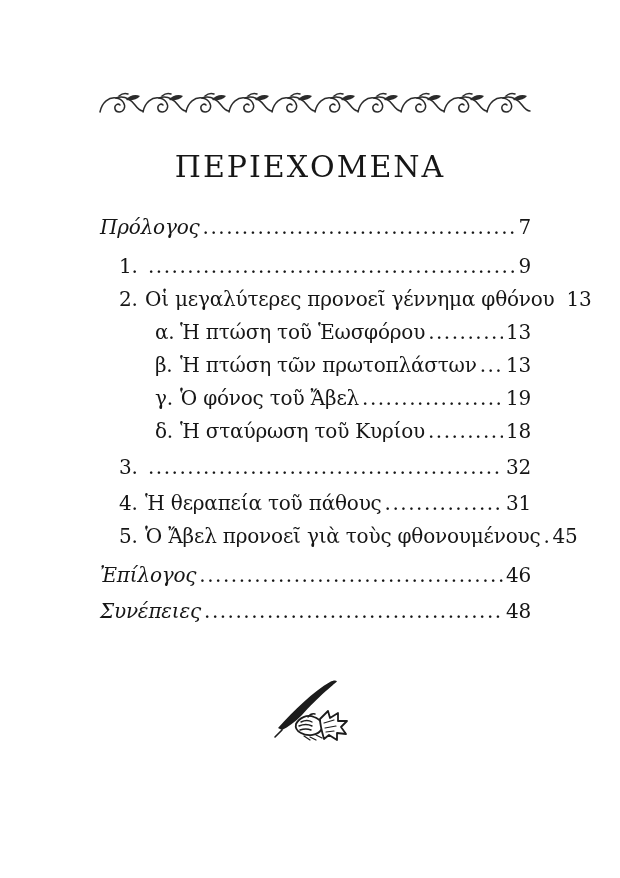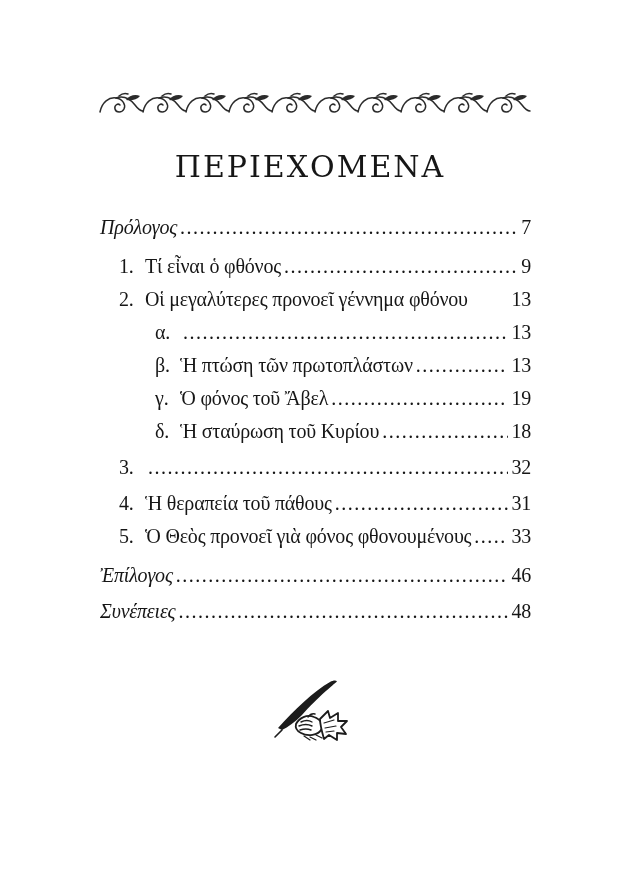--- a/index.html
+++ b/index.html
@@ -7,21 +7,21 @@
     position:relative; width:620px; height:878px; margin:0 auto;
     background:#ffffff; color:#161616; overflow:hidden;
     font-family:"DejaVu Serif","Liberation Serif",serif;
   }
   .header-ornament { position:absolute; left:99px; top:92px; width:432px; height:28px; }
   .page-title {
     position:absolute; top:149px; left:0; width:100%; margin:0;
     text-align:center; font-size:30px; font-weight:400; letter-spacing:2px;
   }
   .toc { position:absolute; left:100px; top:211px; width:431px; font-size:20px; letter-spacing:-0.2px; }
-  .row { display:flex; align-items:center; line-height:33px;font-family:Liberation Serif, serif; }
+  .row { display:flex; align-items:center; line-height:33px; }
   .row .marker { flex:0 0 auto; }
   .lvl1 { padding-left:19px; }
   .lvl1 .marker { flex:0 0 26px; }
   .lvl2 { padding-left:55px; }
   .lvl2 .marker { flex:0 0 25px; }
   .italic .label { font-style:italic; }
   .label { white-space:nowrap; }
   .dots {
     flex:1 1 0; min-width:6px; overflow:hidden; white-space:nowrap;
     margin:0 3px; letter-spacing:1.5px;
@@ -64,34 +64,34 @@
 
     <div class="row lvl0 italic">
 
       <span class="label">Πρόλογος</span>
       <span class="dots">..........................................................................................</span>
       <span class="page-num">7</span>
     </div>
 
     <div class="row lvl1 mt-lg">
       <span class="marker">1.</span>
-      <span class="label">Τί εἶναι ὁ φθόνος</span>
       <span class="dots">..........................................................................................</span>
       <span class="page-num">9</span>
     </div>
 
     <div class="row lvl1 no-leader">
       <span class="marker">2.</span>
       <span class="label">Οἱ μεγαλύτερες προνοεῖ γέννημα φθόνου</span>
       <span class="dots">..........................................................................................</span>
       <span class="page-num">13</span>
     </div>
 
     <div class="row lvl2">
       <span class="marker">α.</span>
+      <span class="label">Ἡ πτώση τοῦ Ἑωσφόρου</span>
       <span class="dots">..........................................................................................</span>
       <span class="page-num">13</span>
     </div>
 
     <div class="row lvl2">
       <span class="marker">β.</span>
       <span class="label">Ἡ πτώση τῶν πρωτοπλάστων</span>
       <span class="dots">..........................................................................................</span>
       <span class="page-num">13</span>
     </div>
@@ -118,23 +118,23 @@
 
     <div class="row lvl1 mt-md">
       <span class="marker">4.</span>
       <span class="label">Ἡ θεραπεία τοῦ πάθους</span>
       <span class="dots">..........................................................................................</span>
       <span class="page-num">31</span>
     </div>
 
     <div class="row lvl1">
       <span class="marker">5.</span>
-      <span class="label">Ὁ Θεὸς προνοεῖ γιὰ φόνος φθονουμένους</span>
+      <span class="label">Ὁ Ἄβελ προνοεῖ γιὰ τοὺς φθονουμένους</span>
       <span class="dots">..........................................................................................</span>
-      <span class="page-num">33</span>
+      <span class="page-num">45</span>
     </div>
 
     <div class="row lvl0 italic mt-lg">
 
       <span class="label">Ἐπίλογος</span>
       <span class="dots">..........................................................................................</span>
       <span class="page-num">46</span>
     </div>
 
     <div class="row lvl0 italic mt-md">

